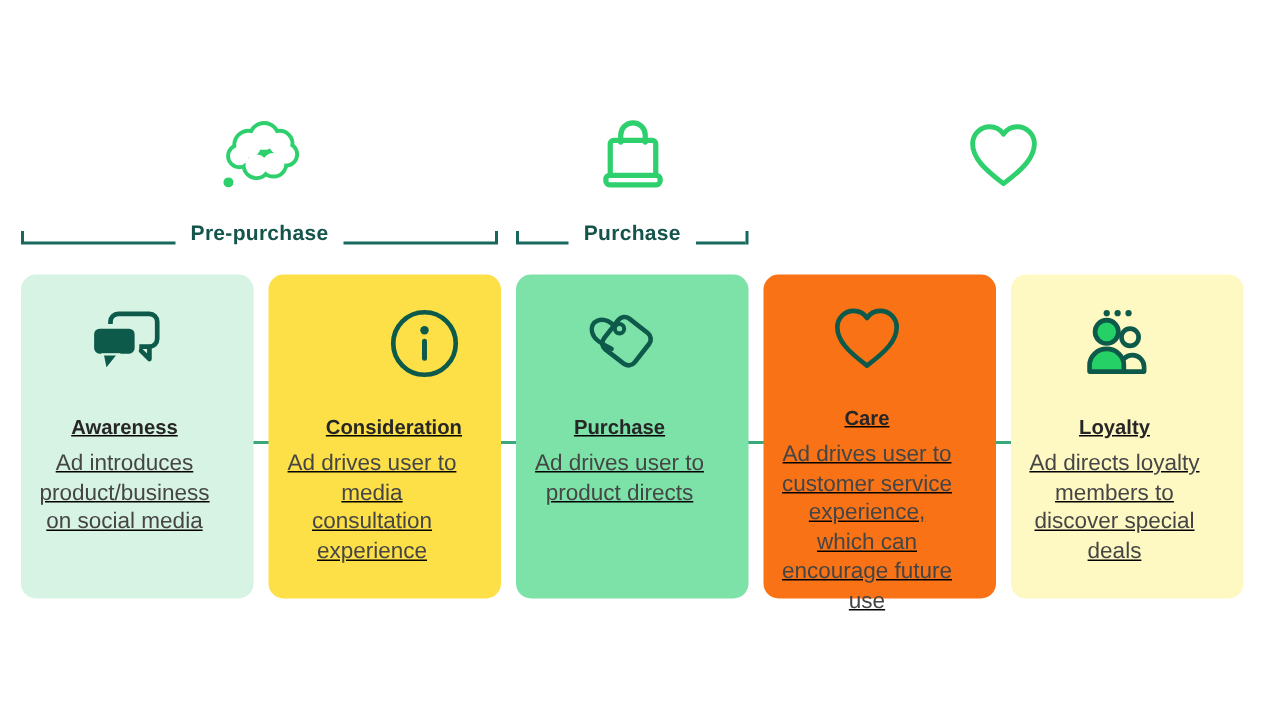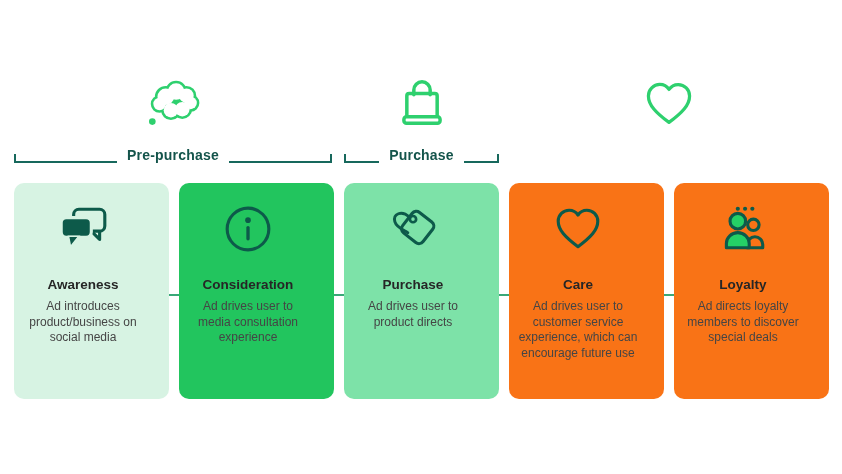--- a/index.html
+++ b/index.html
@@ -16,25 +16,25 @@
   .phase-label{
     flex:0 0 auto;padding:0 10px;color:#14544b;font-size:14px;font-weight:700;
     letter-spacing:.2px;white-space:nowrap;
   }
   
   .connector{position:absolute;top:294px;left:100px;width:645px;height:2px;background:#3aa878;z-index:0;}
   
   .cards{position:absolute;top:183px;left:14px;display:flex;gap:10px;z-index:1;}
   .card{
     width:155px;height:216px;border-radius:10px;display:flex;flex-direction:column;
-    align-items:center;box-sizing:border-box;padding:20px 26px 0 9px;
+    align-items:center;box-sizing:border-box;padding:20px 26px 0 9px;text-decoration:underline;
   }
   .card-icon{height:52px;display:flex;align-items:center;justify-content:center;}
   .card-title{margin-top:22px;font-size:13.5px;font-weight:700;color:#262626;text-align:center;}
-  .card-desc{margin-top:7px;font-size:12px;line-height:1.3;color:#454545;text-align:center;}
+  .card-desc{margin-top:7px;font-size:15px;line-height:1.3;color:#454545;text-align:center;}
 </style>
 </head>
 <body>
 
 <div class="canvas">
 
   <div class="phase" style="left:14px;width:318px;">
     <div class="phase-icon">
       <svg width="60" height="50" viewBox="0 0 58 48">
         <g stroke="#2ed06e" stroke-width="5" fill="#ffffff">
@@ -102,21 +102,21 @@
           <rect x="17" y="4" width="30" height="21" rx="5" fill="none" stroke="#0d5a4a" stroke-width="3"></rect>
           <path d="M42 24 l0 9 -9 -9" fill="none" stroke="#0d5a4a" stroke-width="3" stroke-linejoin="round"></path>
           <rect x="5" y="12" width="29" height="19" rx="5" fill="#0d5a4a" stroke="#d7f3e3" stroke-width="3"></rect>
           <path d="M12 30 h10 l-8 10 z" fill="#0d5a4a" stroke="#d7f3e3" stroke-width="1.5"></path>
         </svg>
       </div>
       <div class="card-title">Awareness</div>
       <div class="card-desc">Ad introduces product/business on social media</div>
     </div>
 
-    <div class="card" style="background: #22c55e;">
+    <div class="card" style="background: #fde047; align-items: flex-end;">
       <div class="card-icon">
         <svg width="50" height="50" viewBox="0 0 48 48">
           <circle cx="24" cy="24" r="20" fill="none" stroke="#0d5a4a" stroke-width="3"></circle>
           <circle cx="24" cy="15.5" r="2.7" fill="#0d5a4a"></circle>
           <rect x="22.4" y="21" width="3.2" height="14" rx="1.6" fill="#0d5a4a"></rect>
         </svg>
       </div>
       <div class="card-title">Consideration</div>
       <div class="card-desc">Ad drives user to media consultation experience</div>
     </div>
@@ -136,21 +136,21 @@
     <div class="card" style="background: #f97316;">
       <div class="card-icon">
         <svg width="50" height="46" viewBox="0 0 48 44">
           <path d="M24 39 C12 30 5 23 5 14.5 C5 8.7 9.7 4 15.5 4 C19 4 22.2 5.8 24 8.6 C25.8 5.8 29 4 32.5 4 C38.3 4 43 8.7 43 14.5 C43 23 36 30 24 39 Z" fill="none" stroke="#0d5a4a" stroke-width="3" stroke-linejoin="round"></path>
         </svg>
       </div>
       <div class="card-title">Care</div>
       <div class="card-desc">Ad drives user to customer service experience, which can encourage future use</div>
     </div>
 
-    <div class="card" style="background: #f97316;">
+    <div class="card" style="background: #fef9c3;">
       <div class="card-icon">
         <svg width="54" height="50" viewBox="0 0 52 48">
           <circle cx="21" cy="4.5" r="2" fill="#0d5a4a"></circle>
           <circle cx="28" cy="4.5" r="2" fill="#0d5a4a"></circle>
           <circle cx="35" cy="4.5" r="2" fill="#0d5a4a"></circle>
           <circle cx="36" cy="20" r="5.5" fill="none" stroke="#0d5a4a" stroke-width="3"></circle>
           <path d="M30 42 v-3 a7.5 7.5 0 0 1 15 0 v3 z" fill="none" stroke="#0d5a4a" stroke-width="3" stroke-linejoin="round"></path>
           <circle cx="21" cy="16.5" r="7.5" fill="#25d166" stroke="#0d5a4a" stroke-width="3"></circle>
           <path d="M10 42 v-4 a11 10.5 0 0 1 22 0 v4 z" fill="#25d166" stroke="#0d5a4a" stroke-width="3" stroke-linejoin="round"></path>
         </svg>

